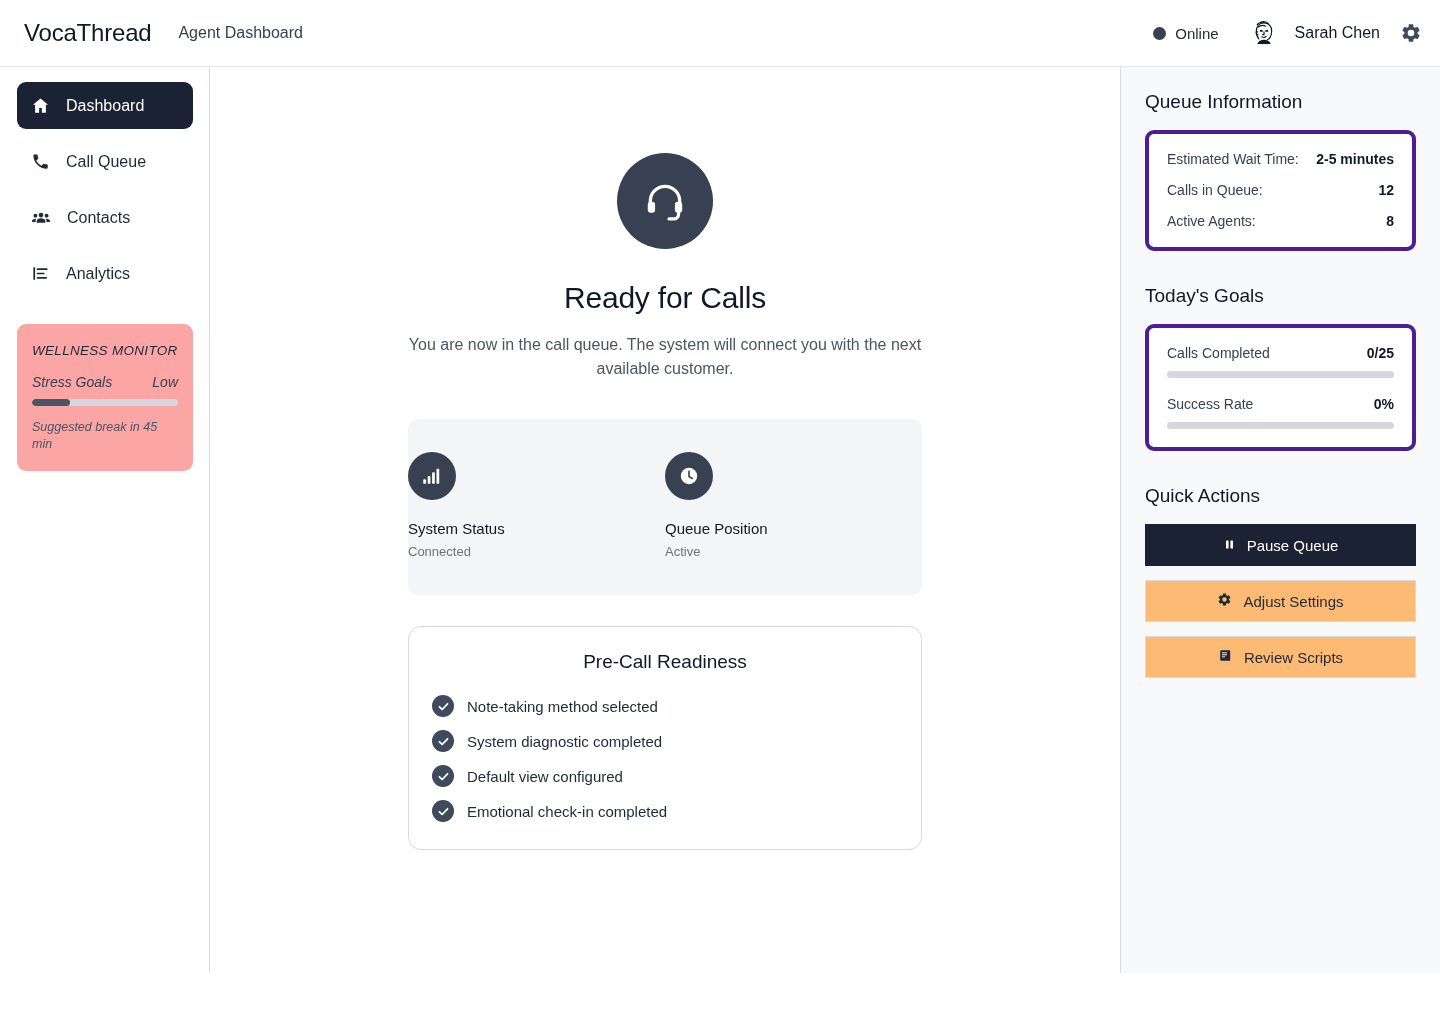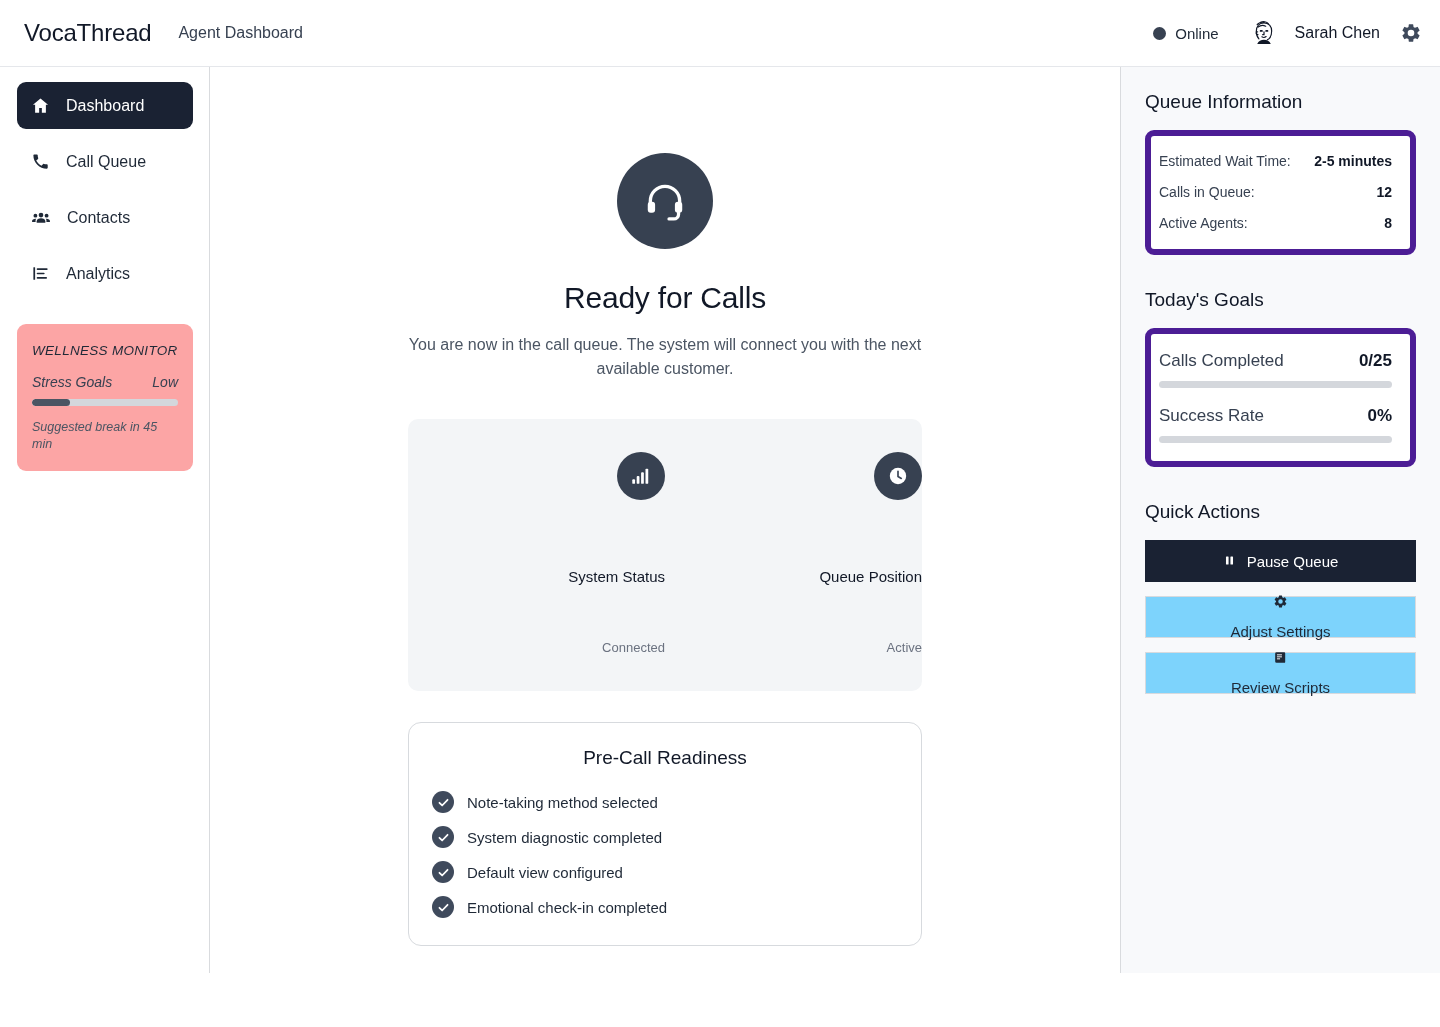--- a/index.html
+++ b/index.html
@@ -178,22 +178,21 @@
     background: #f3f5f7;
     border-radius: 10px;
     margin-top: 38px;
     padding: 33px 0 36px 0;
     display: flex;
   }
   .status-cell {
     flex: 1;
     display: flex;
     flex-direction: column;
-    align-items: flex-end;
-    gap: 48px;
+    align-items: flex-start;
   }
   .status-badge-circle {
     width: 48px; height: 48px;
     border-radius: 50%;
     background: #374151;
     display: flex;
     align-items: center;
     justify-content: center;
   }
   .status-cell-title {
@@ -249,42 +248,42 @@
     height: 906px;
   }
   .panel-heading {
     font-size: 19px;
     color: #111827;
     margin-bottom: 17px;
   }
   .panel-heading.spaced { margin-top: 34px; }
   .panel-card {
     background: #ffffff;
-    border: 6px solid #4c1d95;
+    border: 4px solid #4c1d95;
     border-radius: 9px;
-    padding: 17px 18px 18px 8px;
+    padding: 17px 18px 18px 18px;
   }
   .info-row {
     display: flex;
     justify-content: space-between;
     align-items: baseline;
     font-size: 14px;
     margin-bottom: 15px;
   }
   .info-row:last-child { margin-bottom: 0; }
   .info-label { color: #374151; }
   .info-value { color: #111827; font-weight: bold; }
 
   .goal-block { margin-bottom: 18px; }
   .goal-block:last-child { margin-bottom: 0; }
   .goal-row {
     display: flex;
     justify-content: space-between;
     align-items: center;
-    font-size: 17px;
+    font-size: 14px;
     margin-bottom: 10px;
   }
   .goal-label { color: #374151; }
   .goal-value { color: #111827; font-weight: bold; }
   .goal-track {
     height: 7px;
     background: #d4d7dc;
     border-radius: 4px;
     overflow: hidden;
   }
@@ -306,24 +305,23 @@
     cursor: pointer;
     margin-bottom: 14px;
     font-family: "Liberation Sans", sans-serif;
   }
   .action-btn.primary {
     background: #1a2233;
     color: #ffffff;
     border: 1px solid #1a2233;
   }
   .action-btn.secondary {
-    background: #7dd3fc;
+    background: #fdba74;
     color: #1f2937;
     border: 1px solid #d7dade;
-    flex-direction: column;
   }
   .action-btn:last-child { margin-bottom: 0; }
 </style>
 </head>
 <body>
 
 <div class="header">
   <div class="brand">VocaThread</div>
   <div class="page-subtitle">Agent Dashboard</div>
 

